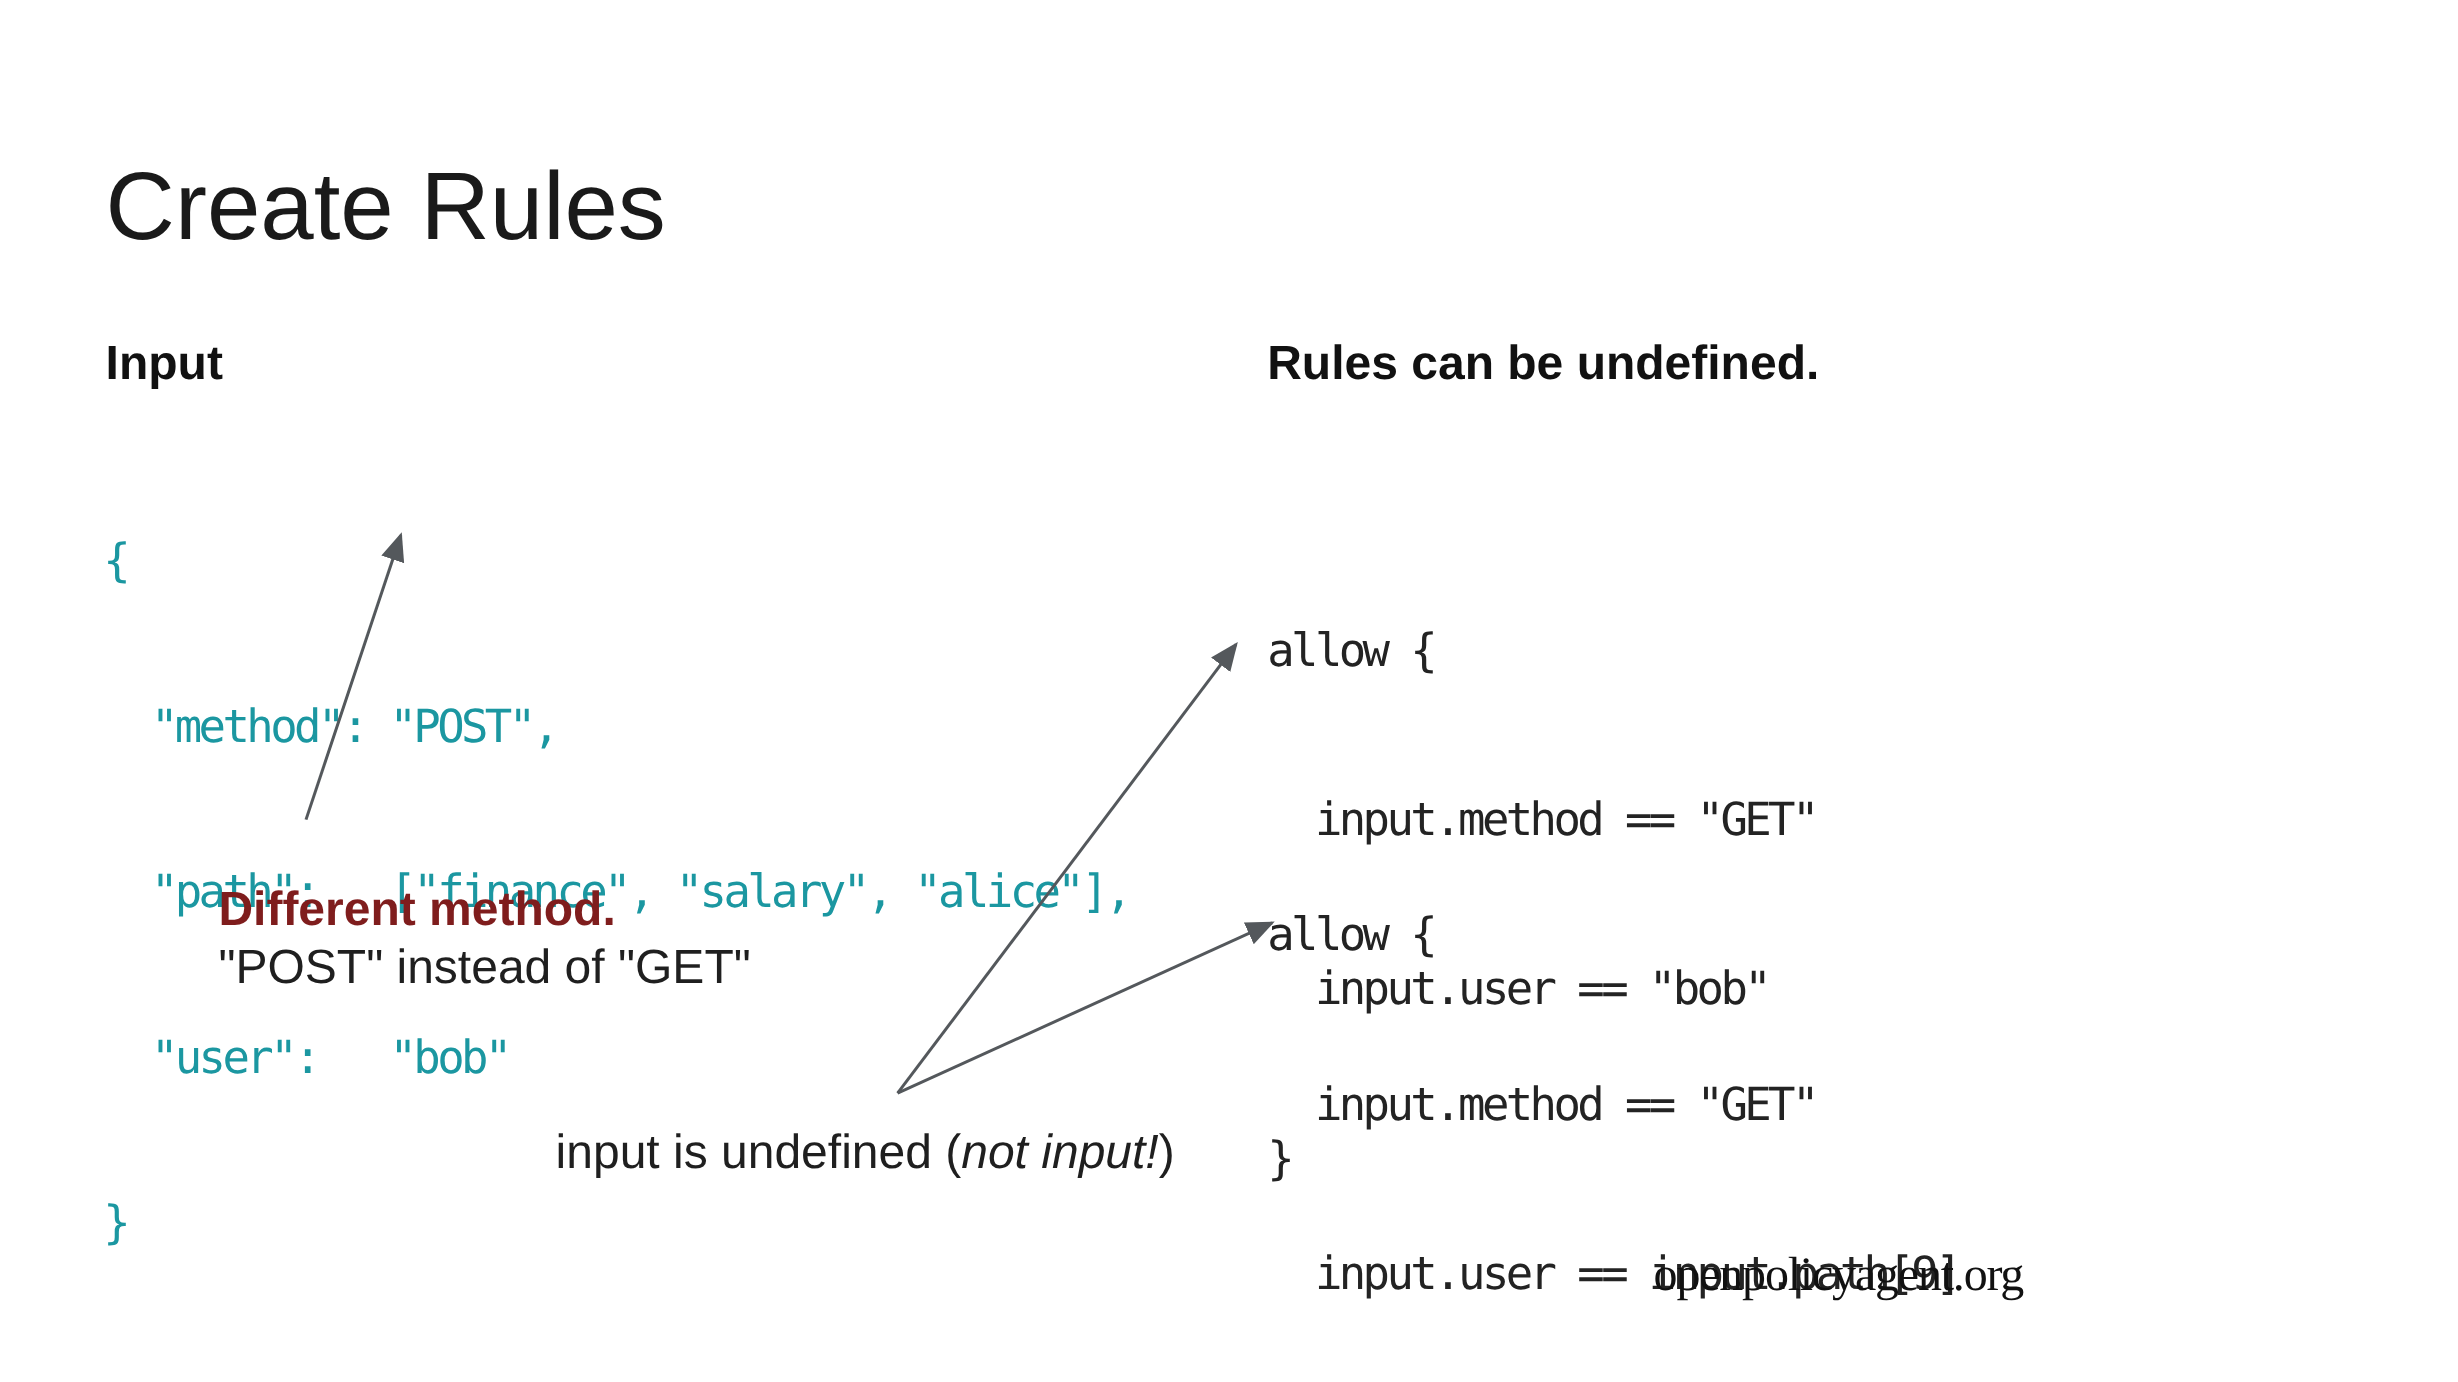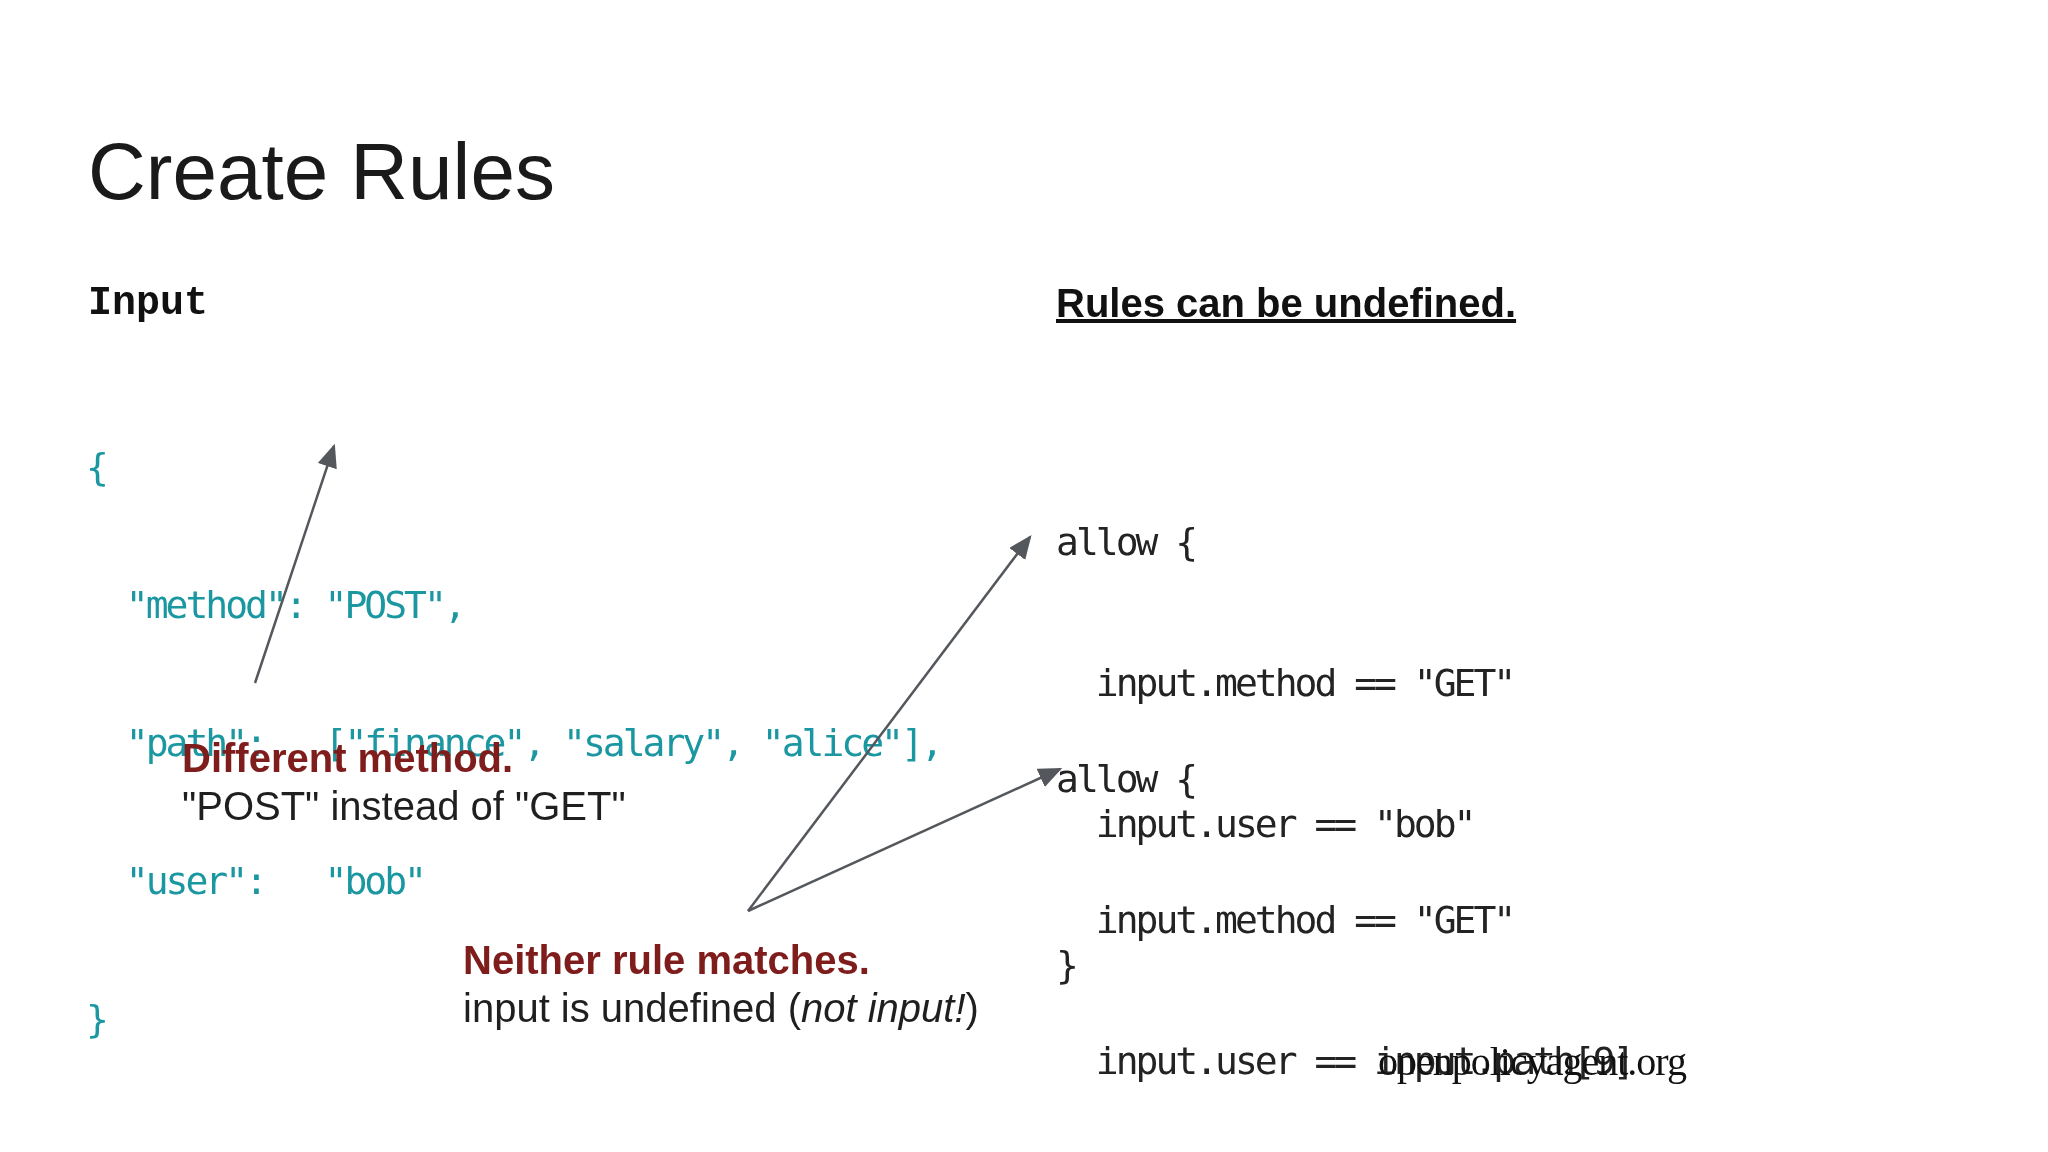--- a/index.html
+++ b/index.html
@@ -56,31 +56,31 @@
   }
   svg.overlay { position: absolute; left: 0; top: 0; width: 2048px; height: 1152px; pointer-events: none; }
 </style>
 </head>
 <body>
 
 <div id="slide">
 
   <div class="abs slide-title">Create Rules</div>
 
-  <div class="abs section-heading" style="left:88px; top:281px;font-family:Liberation Mono, monospace;">Input</div>
+  <div class="abs section-heading" style="left:88px; top:281px;">Input</div>
 
   <div class="abs code-block" style="left:86px; top:352px; color:#1b97a1;">
     <div class="code-line">{</div>
     <div class="code-line">  "method": "POST",</div>
     <div class="code-line">  "path":   ["finance", "salary", "alice"],</div>
     <div class="code-line">  "user":   "bob"</div>
     <div class="code-line">}</div>
   </div>
 
-  <div class="abs section-heading" style="left:1056px; top:281px;text-decoration:underline;">Rules can be undefined.</div>
+  <div class="abs section-heading" style="left:1056px; top:281px;">Rules can be undefined.</div>
 
   <div class="abs code-block rego" style="left:1056px; top:425px;">
     <div class="code-line">allow {</div>
     <div class="code-line">  input.method == "GET"</div>
     <div class="code-line">  input.user == "bob"</div>
     <div class="code-line">}</div>
   </div>
 
   <div class="abs code-block rego" style="left:1056px; top:662px;">
     <div class="code-line">allow {</div>
@@ -88,21 +88,20 @@
     <div class="code-line">  input.user == input.path[9]</div>
     
   </div>
 
   <div class="abs annotation" style="left:182px; top:734px;">
     <div class="ann-heading">Different method.</div>
     <div class="ann-body">"POST" instead of "GET"</div>
   </div>
 
   <div class="abs annotation" style="left:463px; top:936px;">
-    <div class="ann-heading">Neither rule matches.</div>
     <div class="ann-body"><span>input is undefined (</span><span class="ann-italic">not input!</span><span>)</span></div>
   </div>
 
   <svg class="overlay" viewBox="0 0 2048 1152">
     <defs>
       <marker id="arrowhead" markerWidth="11" markerHeight="9" refX="8.5" refY="4" orient="auto">
         <path d="M0,0 L9.5,4 L0,8 z" fill="#54585c"></path>
       </marker>
     </defs>
     <line x1="255" y1="683" x2="334" y2="446" stroke="#54585c" stroke-width="2.5" marker-end="url(#arrowhead)"></line>

